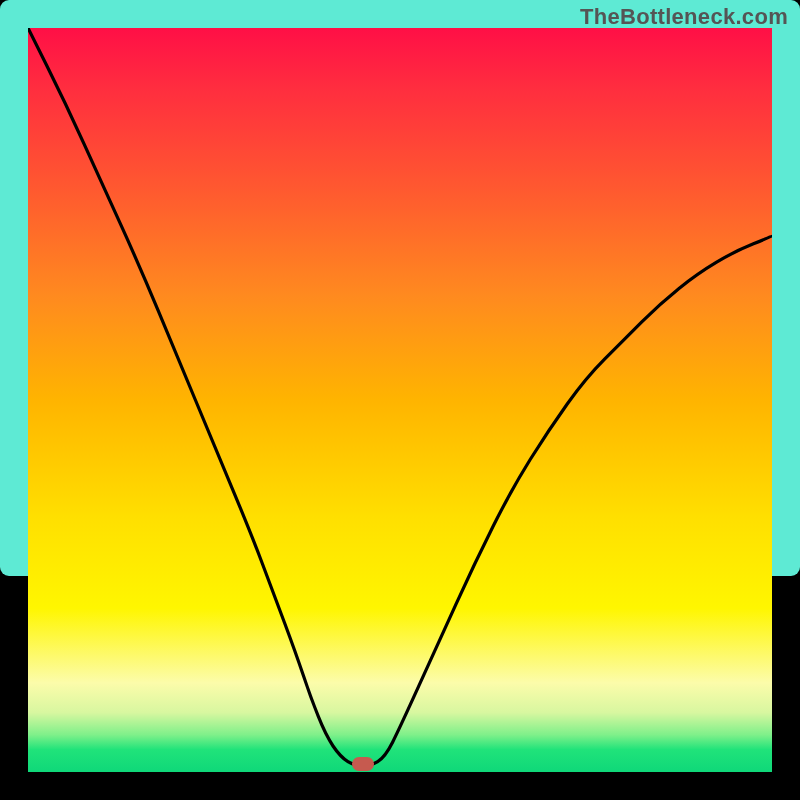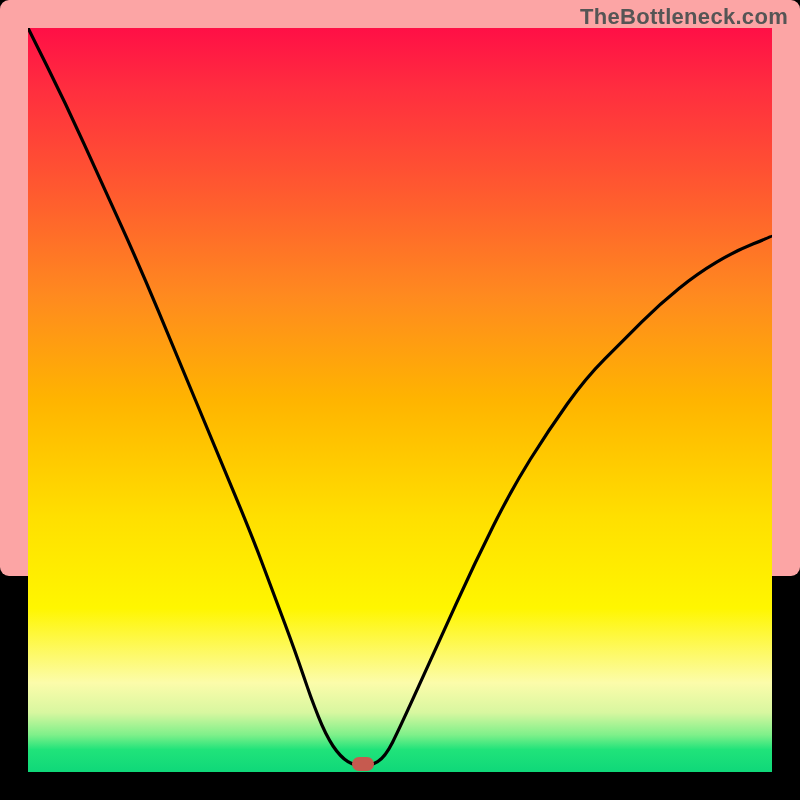--- a/index.html
+++ b/index.html
@@ -8,21 +8,21 @@
     width: 800px;
     height: 800px;
     background: #000;
     overflow: hidden;
     font-family: Arial, Helvetica, sans-serif;
   }
   .frame {
     position: absolute;
     left: 0; top: 0;
     width: 800px; height: 576px;
-    background: #fca5a5;
+    background: #5eead4;
     border-radius: 9px;
   }
   .plot-area {
     position: absolute;
     left: 28px;
     top: 28px;
     width: 744px;
     height: 744px;
     overflow: hidden;
   }

